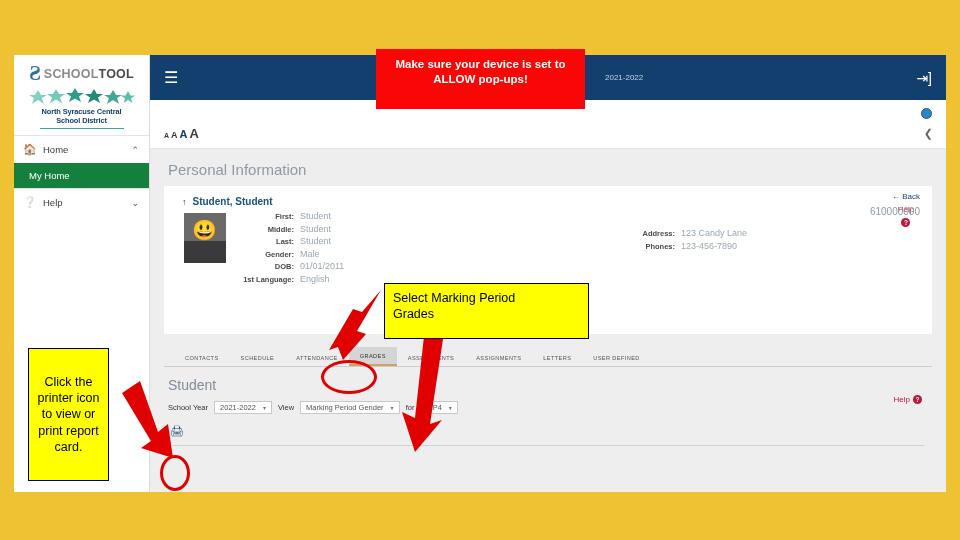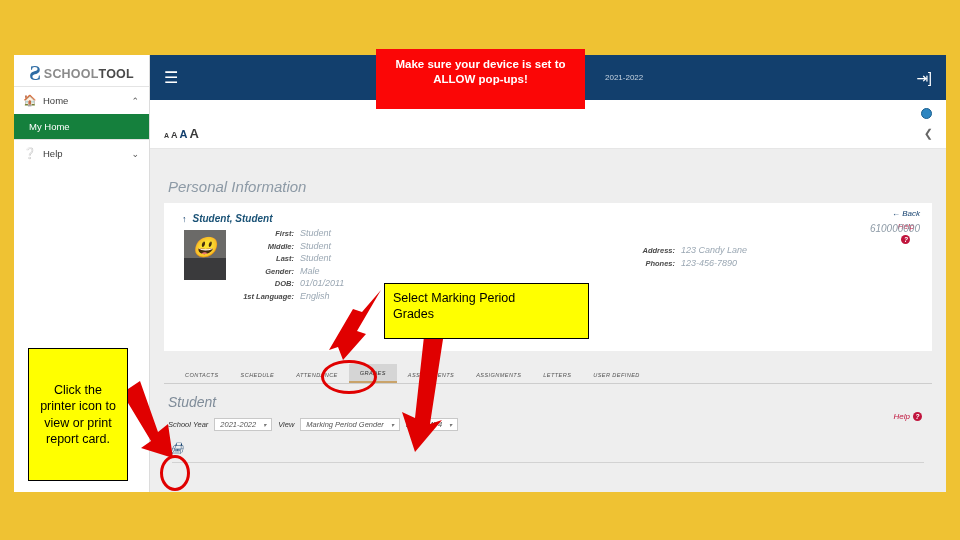--- a/index.html
+++ b/index.html
@@ -188,24 +188,23 @@
   }
   .font-sizer span { color: #3a3a3a; font-weight: bold; }
   .fs1 { font-size: 7px; }
   .fs2 { font-size: 9px; }
   .fs3 { font-size: 11px; color: #123f6d !important; }
   .fs4 { font-size: 13px; }
 
   #content {
     flex: 1;
     background: #eeeeee;
-    padding: 17px 14px;
+    padding: 0 14px;
     overflow: hidden;
     position: relative;
-    font-style: italic;
   }
   .page-title {
     font-size: 15px;
     color: #8d9aa6;
     padding: 12px 0 8px 4px;
     font-weight: normal;
   }
 
   
   .info-card {
@@ -401,21 +400,21 @@
     color: #000000;
     font-size: 12.5px;
     line-height: 1.3;
     padding: 6px 8px;
     box-sizing: border-box;
   }
   .anno-yellow.centered { text-align: center; }
   #anno-popups { left: 376px; top: 49px; width: 209px; height: 60px; }
   #anno-grades { left: 384px; top: 283px; width: 205px; height: 56px; }
   #anno-printer {
-    left: 28px; top: 348px; width: 100px; height: 133px;
+    left: 28px; top: 348px; width: 81px; height: 133px;
     display: flex; align-items: center; justify-content: center;
   }
   .ellipse {
     position: absolute;
     border: 3px solid #e00000;
     border-radius: 50%;
     z-index: 45;
   }
   #ellipse-grades { left: 321px; top: 360px; width: 50px; height: 28px; }
   #ellipse-printer { left: 160px; top: 455px; width: 24px; height: 30px; }
@@ -430,20 +429,37 @@
 
 <div id="app-frame">
 
   <div id="sidebar">
 
     <div class="logo-row">
       <span class="logo-mark">Ƨ</span>
       <span class="logo-text"><span>SCHOOL</span><b>TOOL</b></span>
     </div>
 
+    <div class="district-logo">
+      <svg class="district-stars" width="108" height="18" viewBox="0 0 108 18">
+        <g fill="#5bbfae">
+          <polygon points="10,2 13,7 19,7 14,10 16,16 10,12 4,16 6,10 1,7 7,7" opacity="0.75"></polygon>
+          <polygon points="28,1 31,6 37,6 32,9.5 34,15 28,11.5 22,15 24,9.5 19,6 25,6" opacity="0.85"></polygon>
+          <polygon points="47,0 50,5 56,5 51,8.5 53,14 47,10.5 41,14 43,8.5 38,5 44,5" fill="#2e9c8c"></polygon>
+          <polygon points="66,1 69,6 75,6 70,9.5 72,15 66,11.5 60,15 62,9.5 57,6 63,6" fill="#1f8a7b"></polygon>
+          <polygon points="85,2 88,7 94,7 89,10 91,16 85,12 79,16 81,10 76,7 82,7" fill="#2e9c8c" opacity="0.9"></polygon>
+          <polygon points="100,3 102.5,7.5 107,7.5 103,10.5 104.5,15 100,12 95.5,15 97,10.5 93,7.5 97.5,7.5" fill="#5bbfae"></polygon>
+        </g>
+      </svg>
+      <div class="district-name">
+        <div>North Syracuse Central</div>
+        <div>School District</div>
+      </div>
+      <div class="district-rule"></div>
+    </div>
 
     <div class="nav-group-header">
       <span class="nv-ico">🏠</span>
       <span class="nv-label">Home</span>
       <span class="nav-chevron">⌃</span>
     </div>
 
     <div class="nav-item active">
       <span>My Home</span>
     </div>

